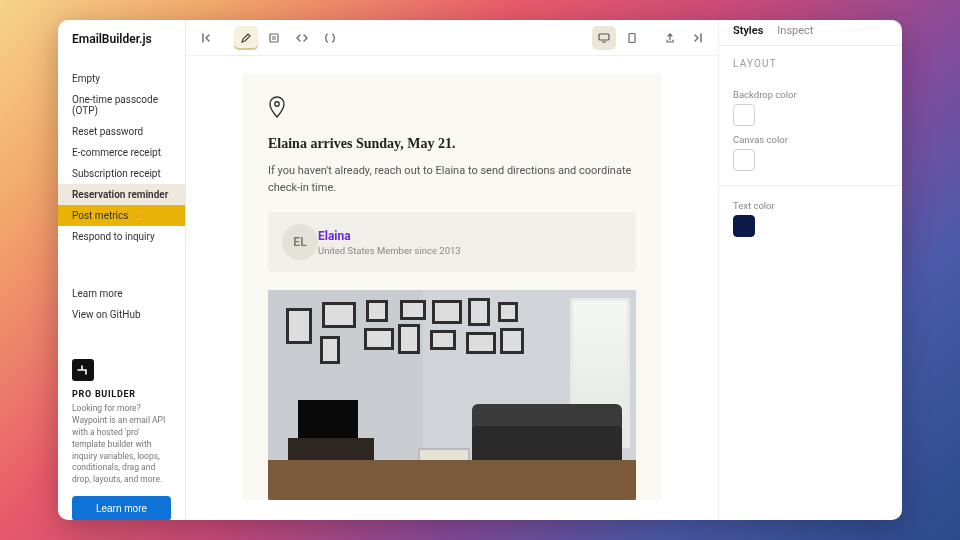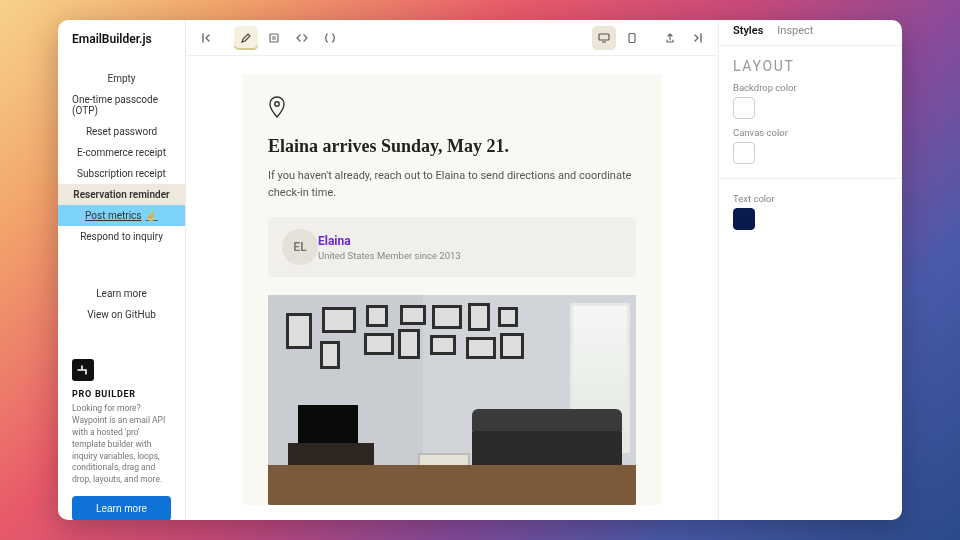--- a/index.html
+++ b/index.html
@@ -11,24 +11,24 @@
   .app-shell {
     width: 844px; height: 500px; background: #fff; border-radius: 10px;
     display: flex; overflow: hidden; box-shadow: 0 8px 30px rgba(0,0,0,.25);
   }
   
   .sidebar { width: 128px; display: flex; flex-direction: column; border-right: 1px solid #e8e8e8; gap: 12px; }
   .brand { font-size: 12px; font-weight: 600; padding: 12px 14px 10px; color: #111; }
   .template-list, .link-list { display: flex; flex-direction: column; }
   .template-list .item, .link-list .item {
     font-size: 10px; color: #333; padding: 5px 14px; cursor: pointer;
-    display: flex; align-items: center; gap: 4px; justify-content: center;
+    display: flex; align-items: center; gap: 4px;
   }
   .template-list .item.active { background: #eee8dd; font-weight: 600; }
-  .template-list .item.hover { background: #7dd3fc; text-decoration: underline; }
+  .template-list .item.hover { background: #eab308; }
   .hand { font-size: 10px; opacity: .7; }
   .sidebar-divider { height: 1px; background: #eee; margin: 6px 14px; }
   .sidebar-spacer { flex: 1; }
   .pro-block { padding: 10px 14px 14px; }
   .pro-icon {
     width: 22px; height: 22px; background: #111; color: #fff; border-radius: 3px;
     display: flex; align-items: center; justify-content: center; margin-bottom: 8px;
   }
   .pro-title { font-size: 9px; letter-spacing: .08em; font-weight: 700; color: #111; margin-bottom: 4px; }
   .pro-copy { font-size: 8.5px; line-height: 1.4; color: #777; margin-bottom: 10px; }
@@ -51,21 +51,21 @@
   .tool-btn.active { background: #f6f0df; box-shadow: inset 0 -2px 0 #d8c78f; }
   .tool-btn.device-active { background: #ece6d8; }
   .toolbar-flex { flex: 1; }
 
   .canvas-wrap { flex: 1; overflow: auto; background: #fff; padding: 18px 32px; }
   .email-card {
     max-width: 420px; margin: 0 auto; background: #faf8f3; border-radius: 4px;
     padding: 22px 26px 0; color: #333;
   }
   .pin { margin-bottom: 18px; }
-  .headline { font-family: Georgia, "Times New Roman", serif; font-size: 18px; font-weight: 600; color: #222; margin-bottom: 10px; }
+  .headline { font-family: Georgia, "Times New Roman", serif; font-size: 14px; font-weight: 600; color: #222; margin-bottom: 10px; }
   .body-copy { font-size: 11px; line-height: 1.55; color: #555; margin-bottom: 16px; }
   .guest-card {
     background: #f1efe9; border-radius: 4px; padding: 12px 14px;
     display: flex; align-items: center; margin-bottom: 18px;
   }
   .avatar {
     width: 36px; height: 36px; border-radius: 50%; background: #e4e1d8;
     display: flex; align-items: center; justify-content: center;
     font-size: 12px; font-weight: 600; color: #777;
   }
@@ -99,21 +99,21 @@
   .f11{top:42px;left:198px;width:30px;height:22px}
   .f12{top:12px;left:230px;width:20px;height:20px}
   .f13{top:38px;left:232px;width:24px;height:26px}
 
   
   .inspector { width: 184px; border-left: 1px solid #eee; display: flex; flex-direction: column; }
   .insp-tabs { display: flex; gap: 14px; padding: 4px 14px 8px; border-bottom: 1px solid #eee; }
   .insp-tab { font-size: 11px; color: #888; cursor: pointer; }
   .insp-tab.active { color: #111; font-weight: 600; }
   .insp-body { padding: 12px 14px; font-size: 10px; color: #666; }
-  .section-label { font-size: 14px; letter-spacing: .12em; color: #999; margin-bottom: 8px; }
+  .section-label { font-size: 10px; letter-spacing: .12em; color: #999; margin-bottom: 20px; }
   .field-label { font-size: 9.5px; color: #888; margin: 8px 0 4px; }
   .swatch {
     width: 22px; height: 22px; border: 1px solid #cfcfcf; border-radius: 4px; cursor: pointer; background:#fff;
   }
   .swatch.navy { background:#0a1a4a; border-color:#0a1a4a; }
   .insp-divider { height:1px; background:#eee; margin:14px -14px; }
 
   svg { display:block; }
 </style>
 </head>

